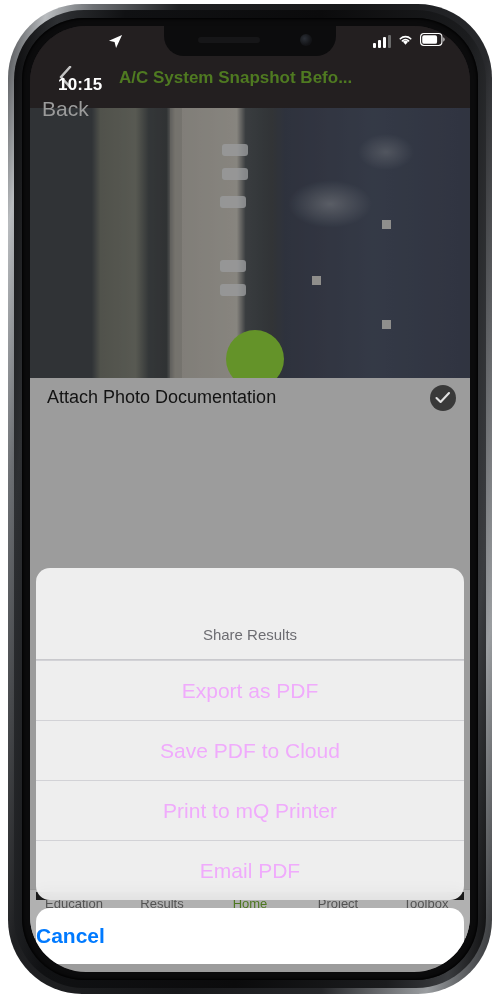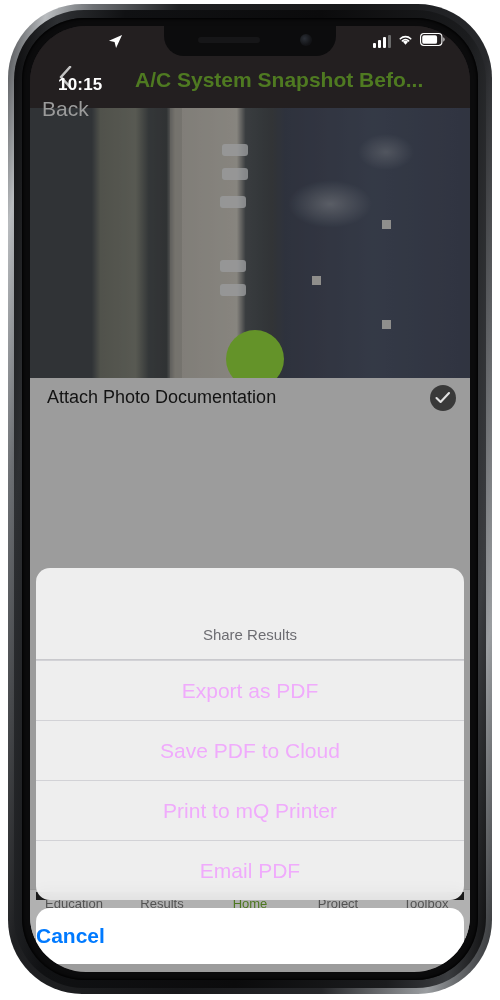--- a/index.html
+++ b/index.html
@@ -48,21 +48,21 @@
   .sb-loc{position:absolute;left:78px;top:8px;}
   .sb-right{position:absolute;right:24px;top:6px;display:flex;align-items:center;gap:6px;}
   .bars{display:flex;align-items:flex-end;gap:2px;height:13px;}
   .bars i{display:block;width:3px;border-radius:1px;background:#fff;}
   .bars i.off{background:#6a6a6a;}
 
   
   .navbar{position:absolute;left:0;top:30px;width:440px;height:52px;background:#231f20;z-index:25;}
   .nav-back{position:absolute;left:12px;top:10px;display:flex;align-items:center;gap:4px;
      color:#9b9b9b;font-size:21px;flex-direction:column;}
-  .nav-title{position:absolute;left:105px;top:12px;width:290px;color:#4f7a21;font-size:21px;
+  .nav-title{position:absolute;left:89px;top:12px;width:290px;color:#4f7a21;font-size:17px;
      font-weight:600;white-space:nowrap;overflow:hidden;}
 
   
   .content{position:absolute;left:0;top:82px;width:440px;height:864px;background:#a0a0a0;}
 
   .title-row{position:relative;height:52px;background:#a0a0a0;border-bottom:1px solid #8c8c8c;}
   .title-label{position:absolute;left:17px;top:15px;font-size:18px;color:#1c1c1c;}
   .title-input{position:absolute;left:64px;top:8px;width:352px;height:34px;
      background:#a8a8a8;border:1px solid #8e8e8e;border-radius:2px;color:#141414;
      font-size:18px;line-height:34px;padding-left:8px;box-sizing:border-box;

